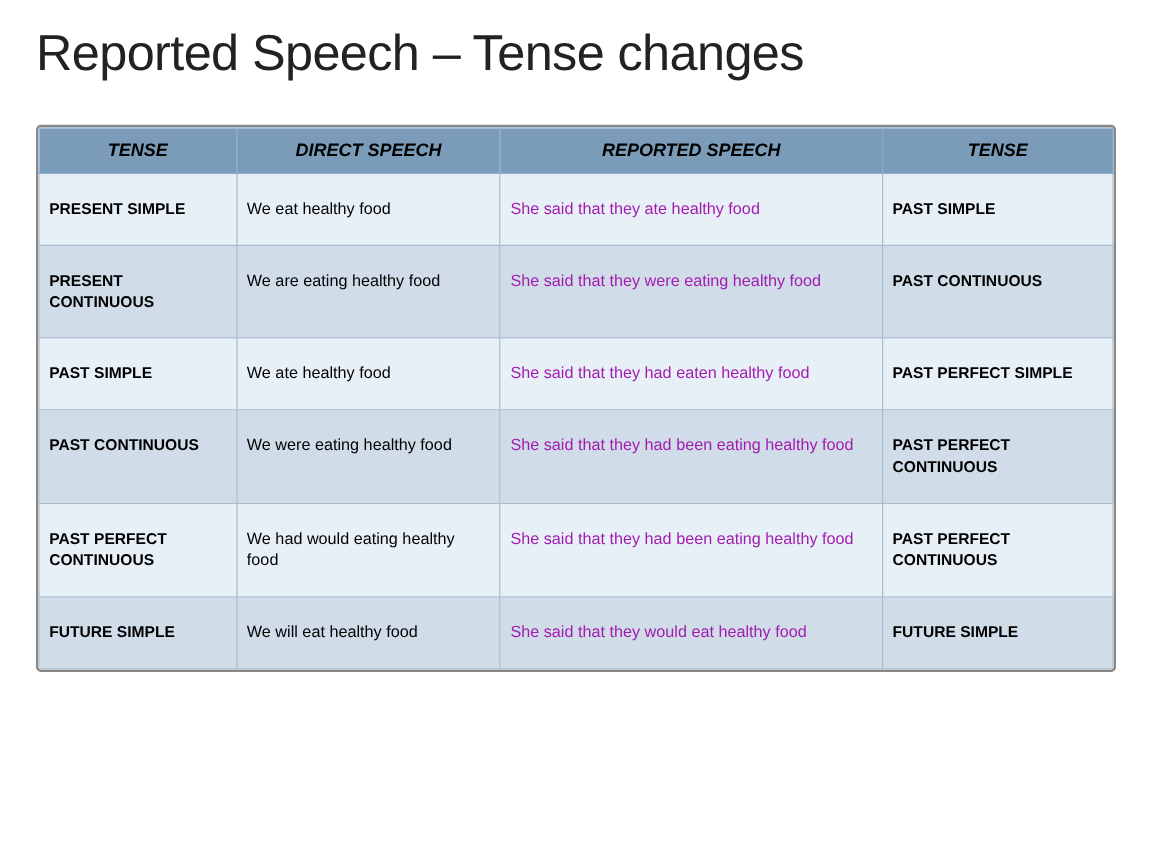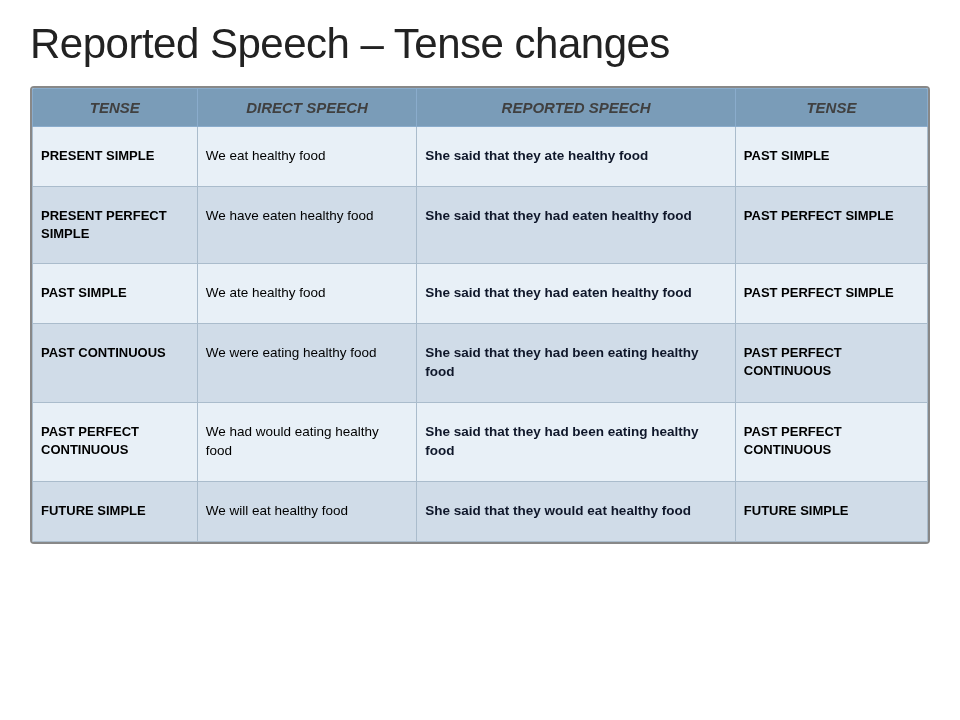--- a/index.html
+++ b/index.html
@@ -7,36 +7,36 @@
       background: #fff;
       font-family: Arial, sans-serif;
       width: 960px;
       min-height: 720px;
       padding: 20px 30px 30px 30px;
     }
     h1 {
       font-size: 42px;
       font-weight: 400;
       color: #222;
-      margin-bottom: 18px;
+      margin-bottom: 36px;
       letter-spacing: -0.5px;
     }
     .table-wrap {
       border: 2px solid #888;
       border-radius: 4px;
       overflow: hidden;
     }
     table {
       width: 100%;
       border-collapse: collapse;
       font-size: 13.5px;
     }
     thead tr th {
       background: #7a9cb8;
-      color: #404040;
+      color: #000000;
       font-weight: bold;
       font-style: italic;
       padding: 10px 8px;
       text-align: center;
       border: 1px solid #8aaccc;
       font-size: 15px;
     }
     tbody tr td {
       padding: 20px 8px;
       border: 1px solid #aabccc;
@@ -52,22 +52,21 @@
     td:nth-child(1) {
       font-weight: bold;
       font-size: 13px;
       width: 150px;
     }
     td:nth-child(2) {
       width: 200px;
     }
     td:nth-child(3) {
       width: 290px;
-      color: #0f172a;
-      font-weight: bold;
+      color: #a21caf;
     }
     td:nth-child(4) {
       font-weight: bold;
       font-size: 13px;
       width: 175px;
     }
     th:nth-child(1) { width: 150px; }
     th:nth-child(2) { width: 200px; }
     th:nth-child(3) { width: 290px; }
     th:nth-child(4) { width: 175px; }
@@ -88,24 +87,24 @@
       </tr>
     </thead>
     <tbody id="table-body">
     <tr>
           <td>PRESENT SIMPLE</td>
           <td>We eat healthy food</td>
           <td>She said that they ate healthy food</td>
           <td>PAST SIMPLE</td>
         </tr>
         <tr>
-          <td>PRESENT PERFECT SIMPLE</td>
-          <td>We have eaten healthy food</td>
-          <td>She said that they had eaten healthy food</td>
-          <td>PAST PERFECT SIMPLE</td>
+          <td>PRESENT CONTINUOUS</td>
+          <td>We are eating healthy food</td>
+          <td>She said that they were eating healthy food</td>
+          <td>PAST CONTINUOUS</td>
         </tr>
         <tr>
           <td>PAST SIMPLE</td>
           <td>We ate healthy food</td>
           <td>She said that they had eaten healthy food</td>
           <td>PAST PERFECT SIMPLE</td>
         </tr>
         <tr>
           <td>PAST CONTINUOUS</td>
           <td>We were eating healthy food</td>

